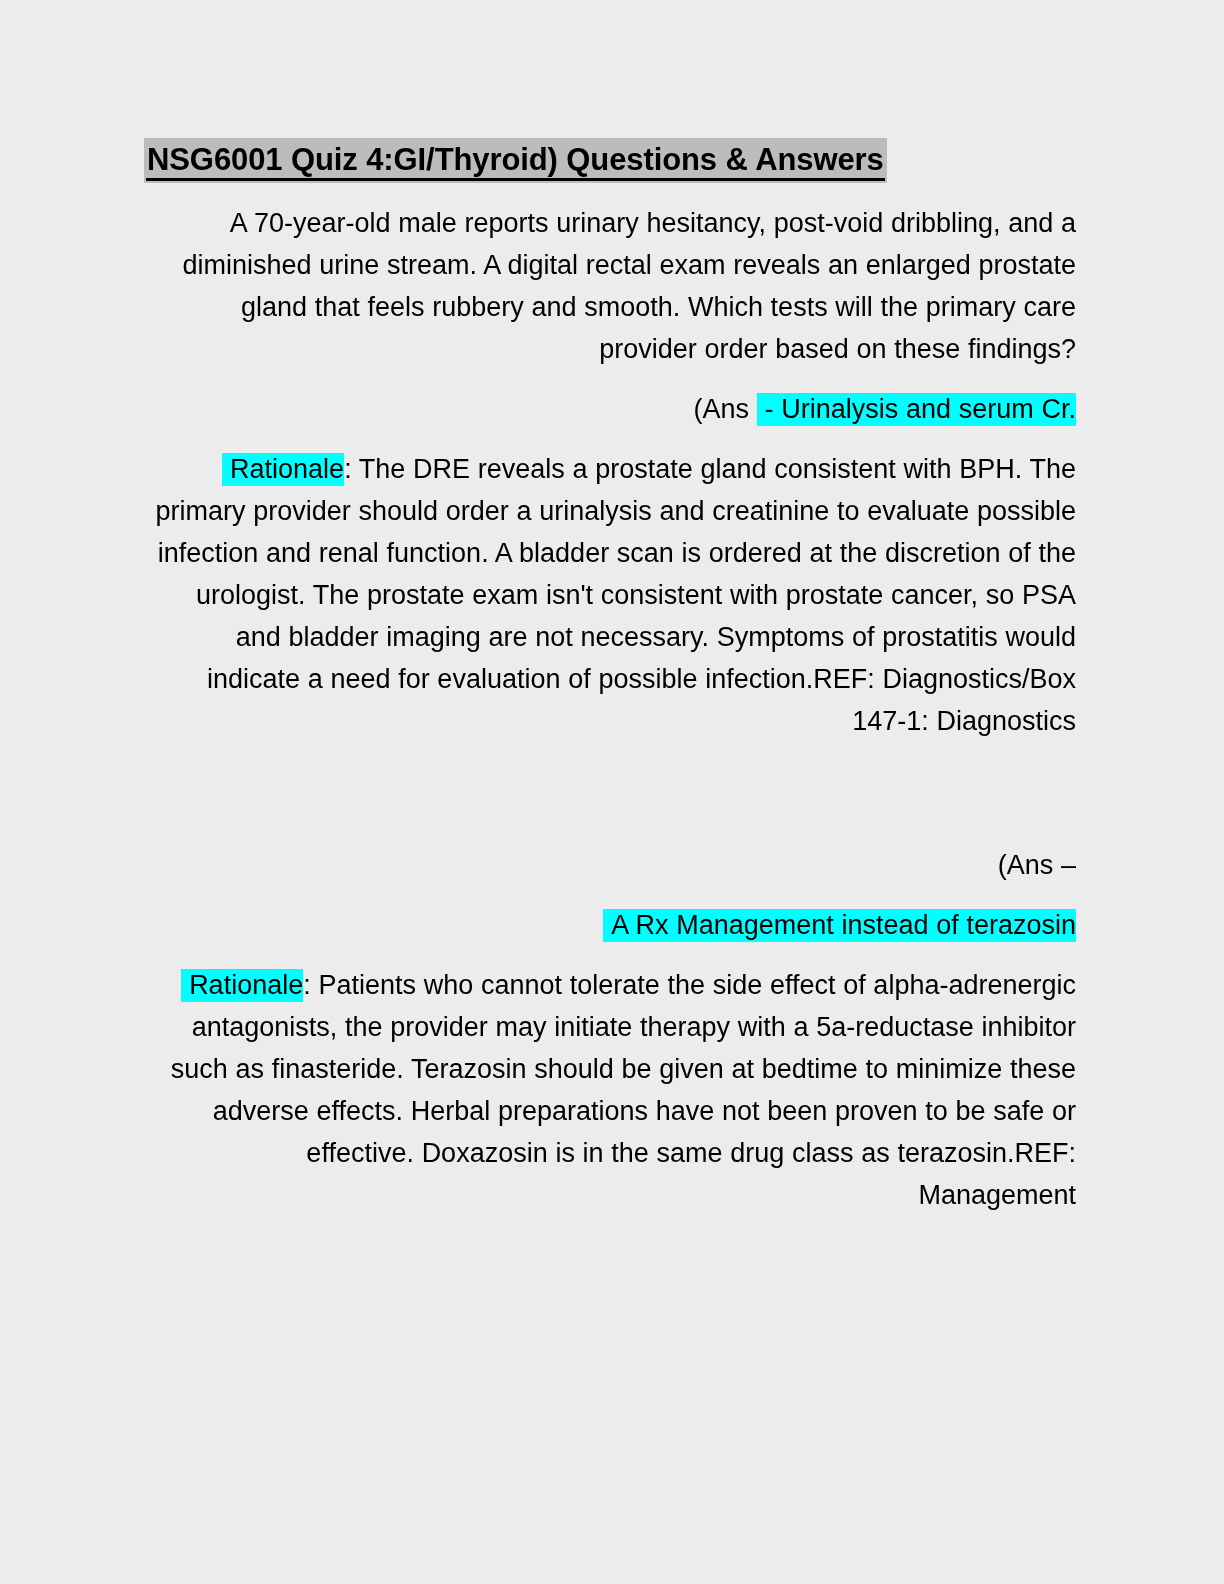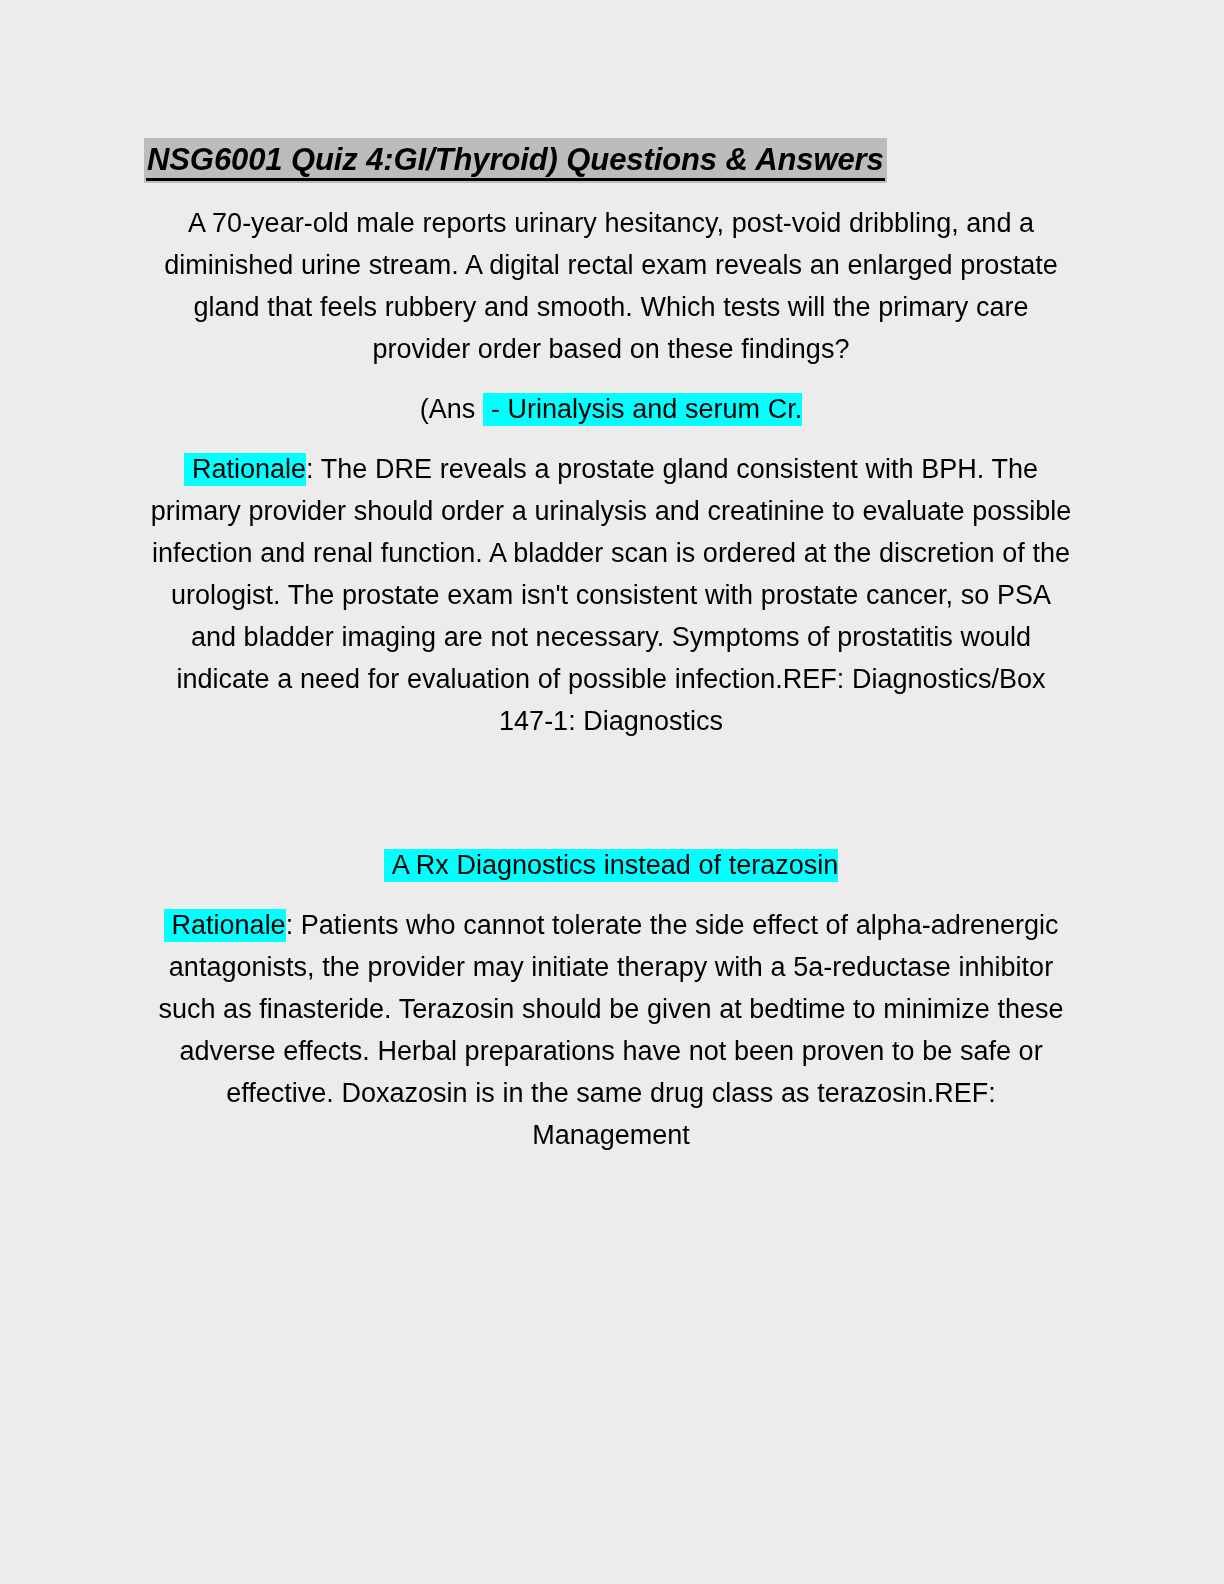--- a/index.html
+++ b/index.html
@@ -37,36 +37,35 @@
   }
 
   
   .doc-title {
     font-size: 31px;
     font-weight: bold;
     line-height: 1.30;
     letter-spacing: -0.1px;
     margin: 0 0 22px 0;
     display: block;
-    font-style: italic;
   }
   .doc-title .title-ink {
     background: #bcbcbc;
     box-shadow: 0 0 0 2px #bcbcbc;
     border-bottom: 3px solid #000000;
     padding: 2px 1px 1px 1px;
     display: inline;
   }
 
   
   .para {
     font-size: 27px;
     line-height: 42px;
     margin: 0 0 18px 0;
-    text-align: center;
+    text-align: right;
     word-spacing: 0.2px;
   }
   .para.indent {
     padding-left: 9px;
   }
   .spacer-para {
     height: 84px;
   }
 
   
@@ -88,18 +87,19 @@
 
   <p class="para">A 70-year-old male reports urinary hesitancy, post-void dribbling, and a diminished urine stream. A digital rectal exam reveals an enlarged prostate gland that feels rubbery and smooth. Which tests will the primary care provider order based on these findings?</p>
 
   <p class="para"><span>(Ans </span><span class="hl-cyan">- Urinalysis and serum Cr.</span></p>
 
   <p class="para"><span class="hl-cyan">Rationale</span><span>: </span><span>The DRE reveals a prostate gland consistent with BPH. The primary provider should order a urinalysis and creatinine to evaluate possible infection and renal function. A bladder scan is ordered at the discretion of the urologist. The prostate exam isn't consistent with prostate cancer, so PSA and bladder imaging are not necessary. Symptoms of prostatitis would indicate a need for evaluation of possible infection.REF: Diagnostics/Box 147-1: Diagnostics</span></p>
 
   <div class="spacer-para"></div>
 
 
+  <p class="para indent">(Ans –</p>
 
-  <p class="para"><span class="hl-cyan"> A Rx Diagnostics instead of terazosin</span></p>
+  <p class="para"><span class="hl-cyan"> A Rx Management instead of terazosin</span></p>
 
   <p class="para"><span class="hl-cyan">Rationale</span><span>: </span><span>Patients who cannot tolerate the side effect of alpha-adrenergic antagonists, the provider may initiate therapy with a 5a-reductase inhibitor such as finasteride. Terazosin should be given at bedtime to minimize these adverse effects. Herbal preparations have not been proven to be safe or effective. Doxazosin is in the same drug class as terazosin.REF: Management</span></p>
 
 </div>
 
 </body></html>

